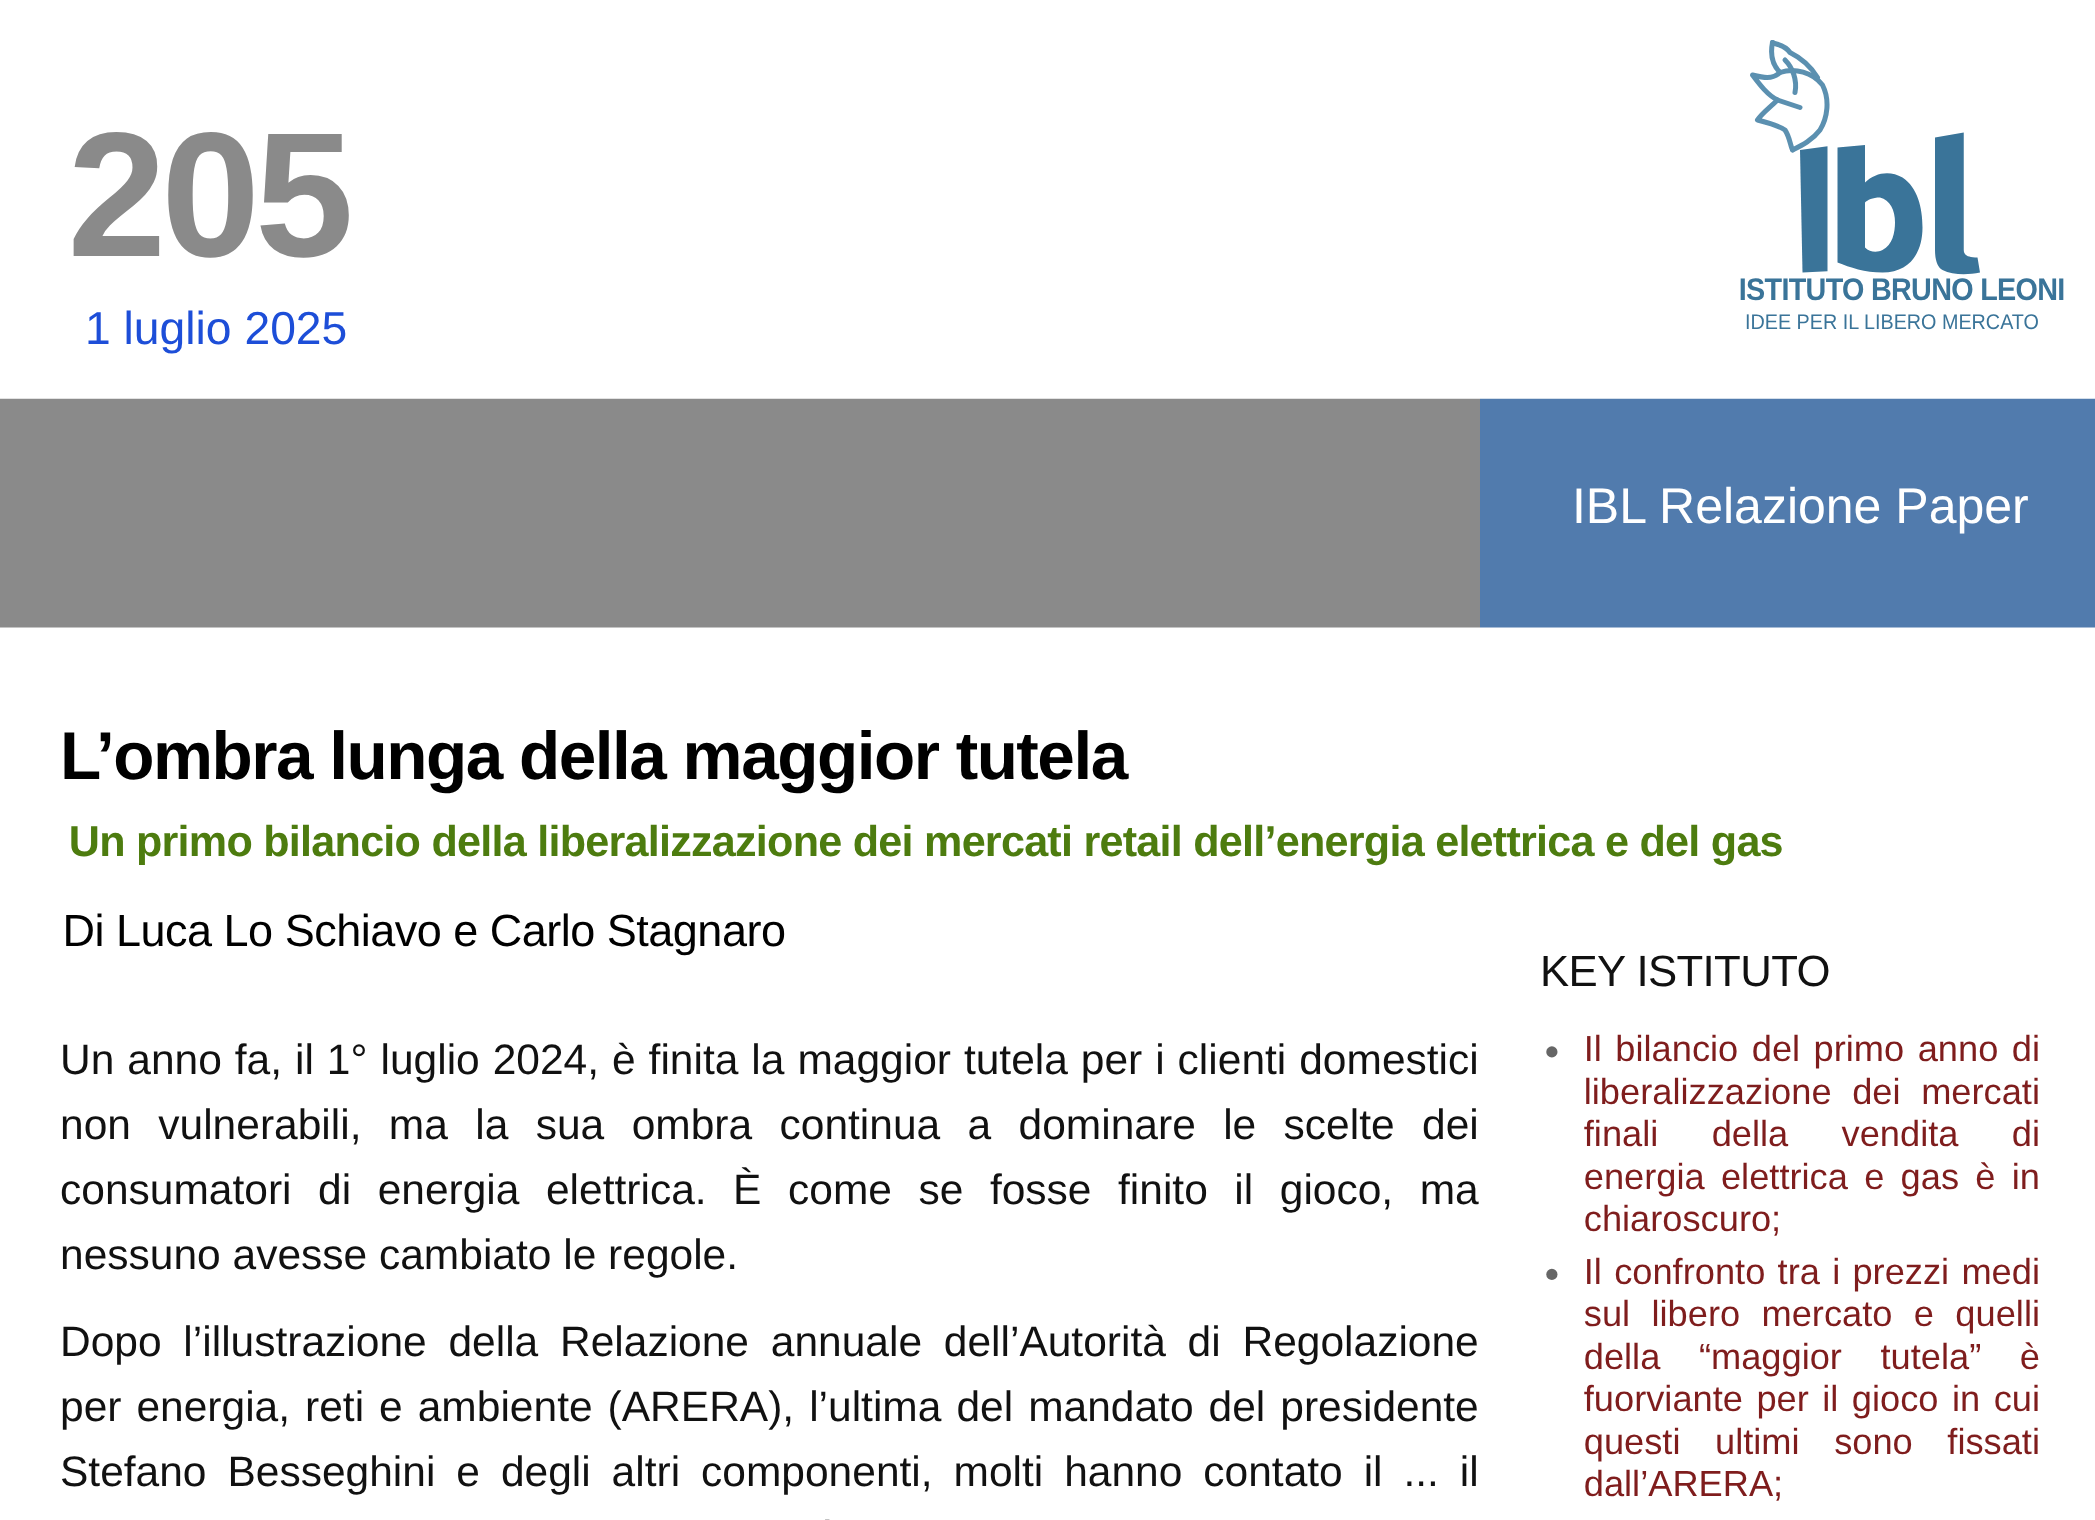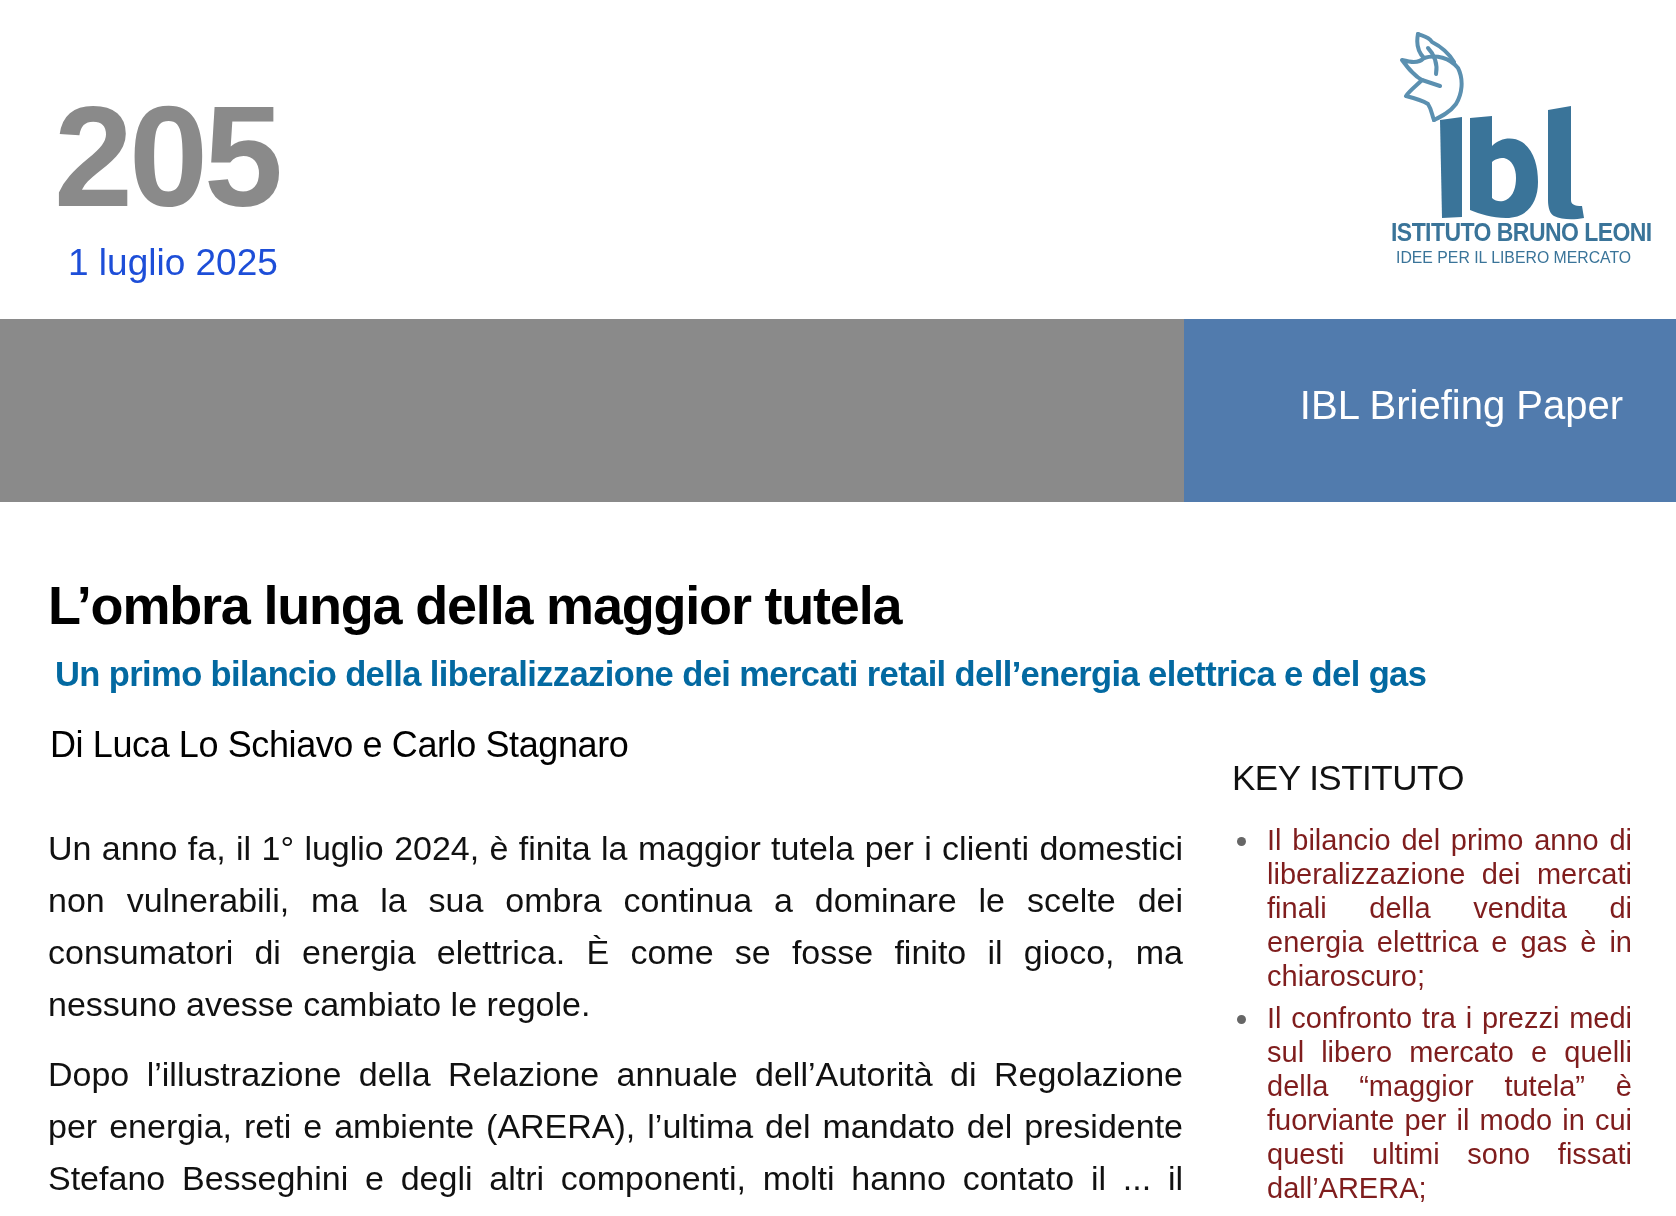--- a/index.html
+++ b/index.html
@@ -42,21 +42,21 @@
     position: absolute; right: 53px; top: 66px;
     color: #ffffff; font-size: 40px; line-height: 1; white-space: nowrap;
   }
   .title {
     position: absolute; left: 48px; top: 578px;
     font-size: 54px; font-weight: bold; color: #000; line-height: 1;
     letter-spacing: -1.2px; white-space: nowrap;
   }
   .subtitle {
     position: absolute; left: 55px; top: 657px;
-    font-size: 34.5px; font-weight: bold; color: #0369a1; line-height: 1;
+    font-size: 34.5px; font-weight: bold; color: #4d7c0f; line-height: 1;
     letter-spacing: -0.6px; white-space: nowrap;
   }
   .authors {
     position: absolute; left: 50px; top: 727px;
     font-size: 36px; color: #000; line-height: 1; white-space: nowrap;
     letter-spacing: -0.4px;
     text-align: center;
   }
   .body-text {
     position: absolute; left: 48px; top: 822px; width: 1135px;
@@ -105,21 +105,21 @@
       <path d="M160 86 L 183 82 L 183 176 C 183 180, 186 182, 194 182 L 196 194 C 186 196, 174 196, 166 192 C 162 190, 160 184, 160 176 Z"></path>
     </g>
   </svg>
   <div class="logo-name">ISTITUTO BRUNO LEONI</div>
   <div class="logo-tagline">IDEE PER IL LIBERO MERCATO</div>
 </div>
 
 <div class="banner">
   <div class="banner-grey"></div>
   <div class="banner-blue">
-    <div class="banner-label">IBL Briefing Paper</div>
+    <div class="banner-label">IBL Relazione Paper</div>
   </div>
 </div>
 
 <h1 class="title" style="margin:0;">L’ombra lunga della maggior tutela</h1>
 <h2 class="subtitle" style="margin:0;">Un primo bilancio della liberalizzazione dei mercati retail dell’energia elettrica e del gas</h2>
 <div class="authors">Di Luca Lo Schiavo e Carlo Stagnaro</div>
 
 <div class="body-text">
   <p>Un anno fa, il 1° luglio 2024, è finita la maggior tutela per i clienti domestici non vulnerabili, ma la sua ombra continua a dominare le scelte dei consumatori di energia elettrica. È come se fosse finito il gioco, ma nessuno avesse cambiato le regole.</p>
   <p>Dopo l’illustrazione della Relazione annuale dell’Autorità di Regolazione per energia, reti e ambiente (ARERA), l’ultima del mandato del presidente Stefano Besseghini e degli altri componenti, molti hanno contato il ... il fallimento della liberalizzazione. Questo è ...</p>
@@ -127,16 +127,16 @@
 
 <div class="key-findings">
   <div class="kf-heading">KEY ISTITUTO</div>
   <ul class="kf-list">
     <li class="kf-item">
       <span class="kf-bullet"></span>
       <span>Il bilancio del primo anno di liberalizzazione dei mercati finali della vendita di energia elettrica e gas è in chiaroscuro;</span>
     </li>
     <li class="kf-item">
       <span class="kf-bullet"></span>
-      <span>Il confronto tra i prezzi medi sul libero mercato e quelli della “maggior tutela” è fuorviante per il modo in cui questi ultimi sono fissati dall’ARERA;</span>
+      <span>Il confronto tra i prezzi medi sul libero mercato e quelli della “maggior tutela” è fuorviante per il gioco in cui questi ultimi sono fissati dall’ARERA;</span>
     </li>
   </ul>
 </div>
 
 </body></html>

